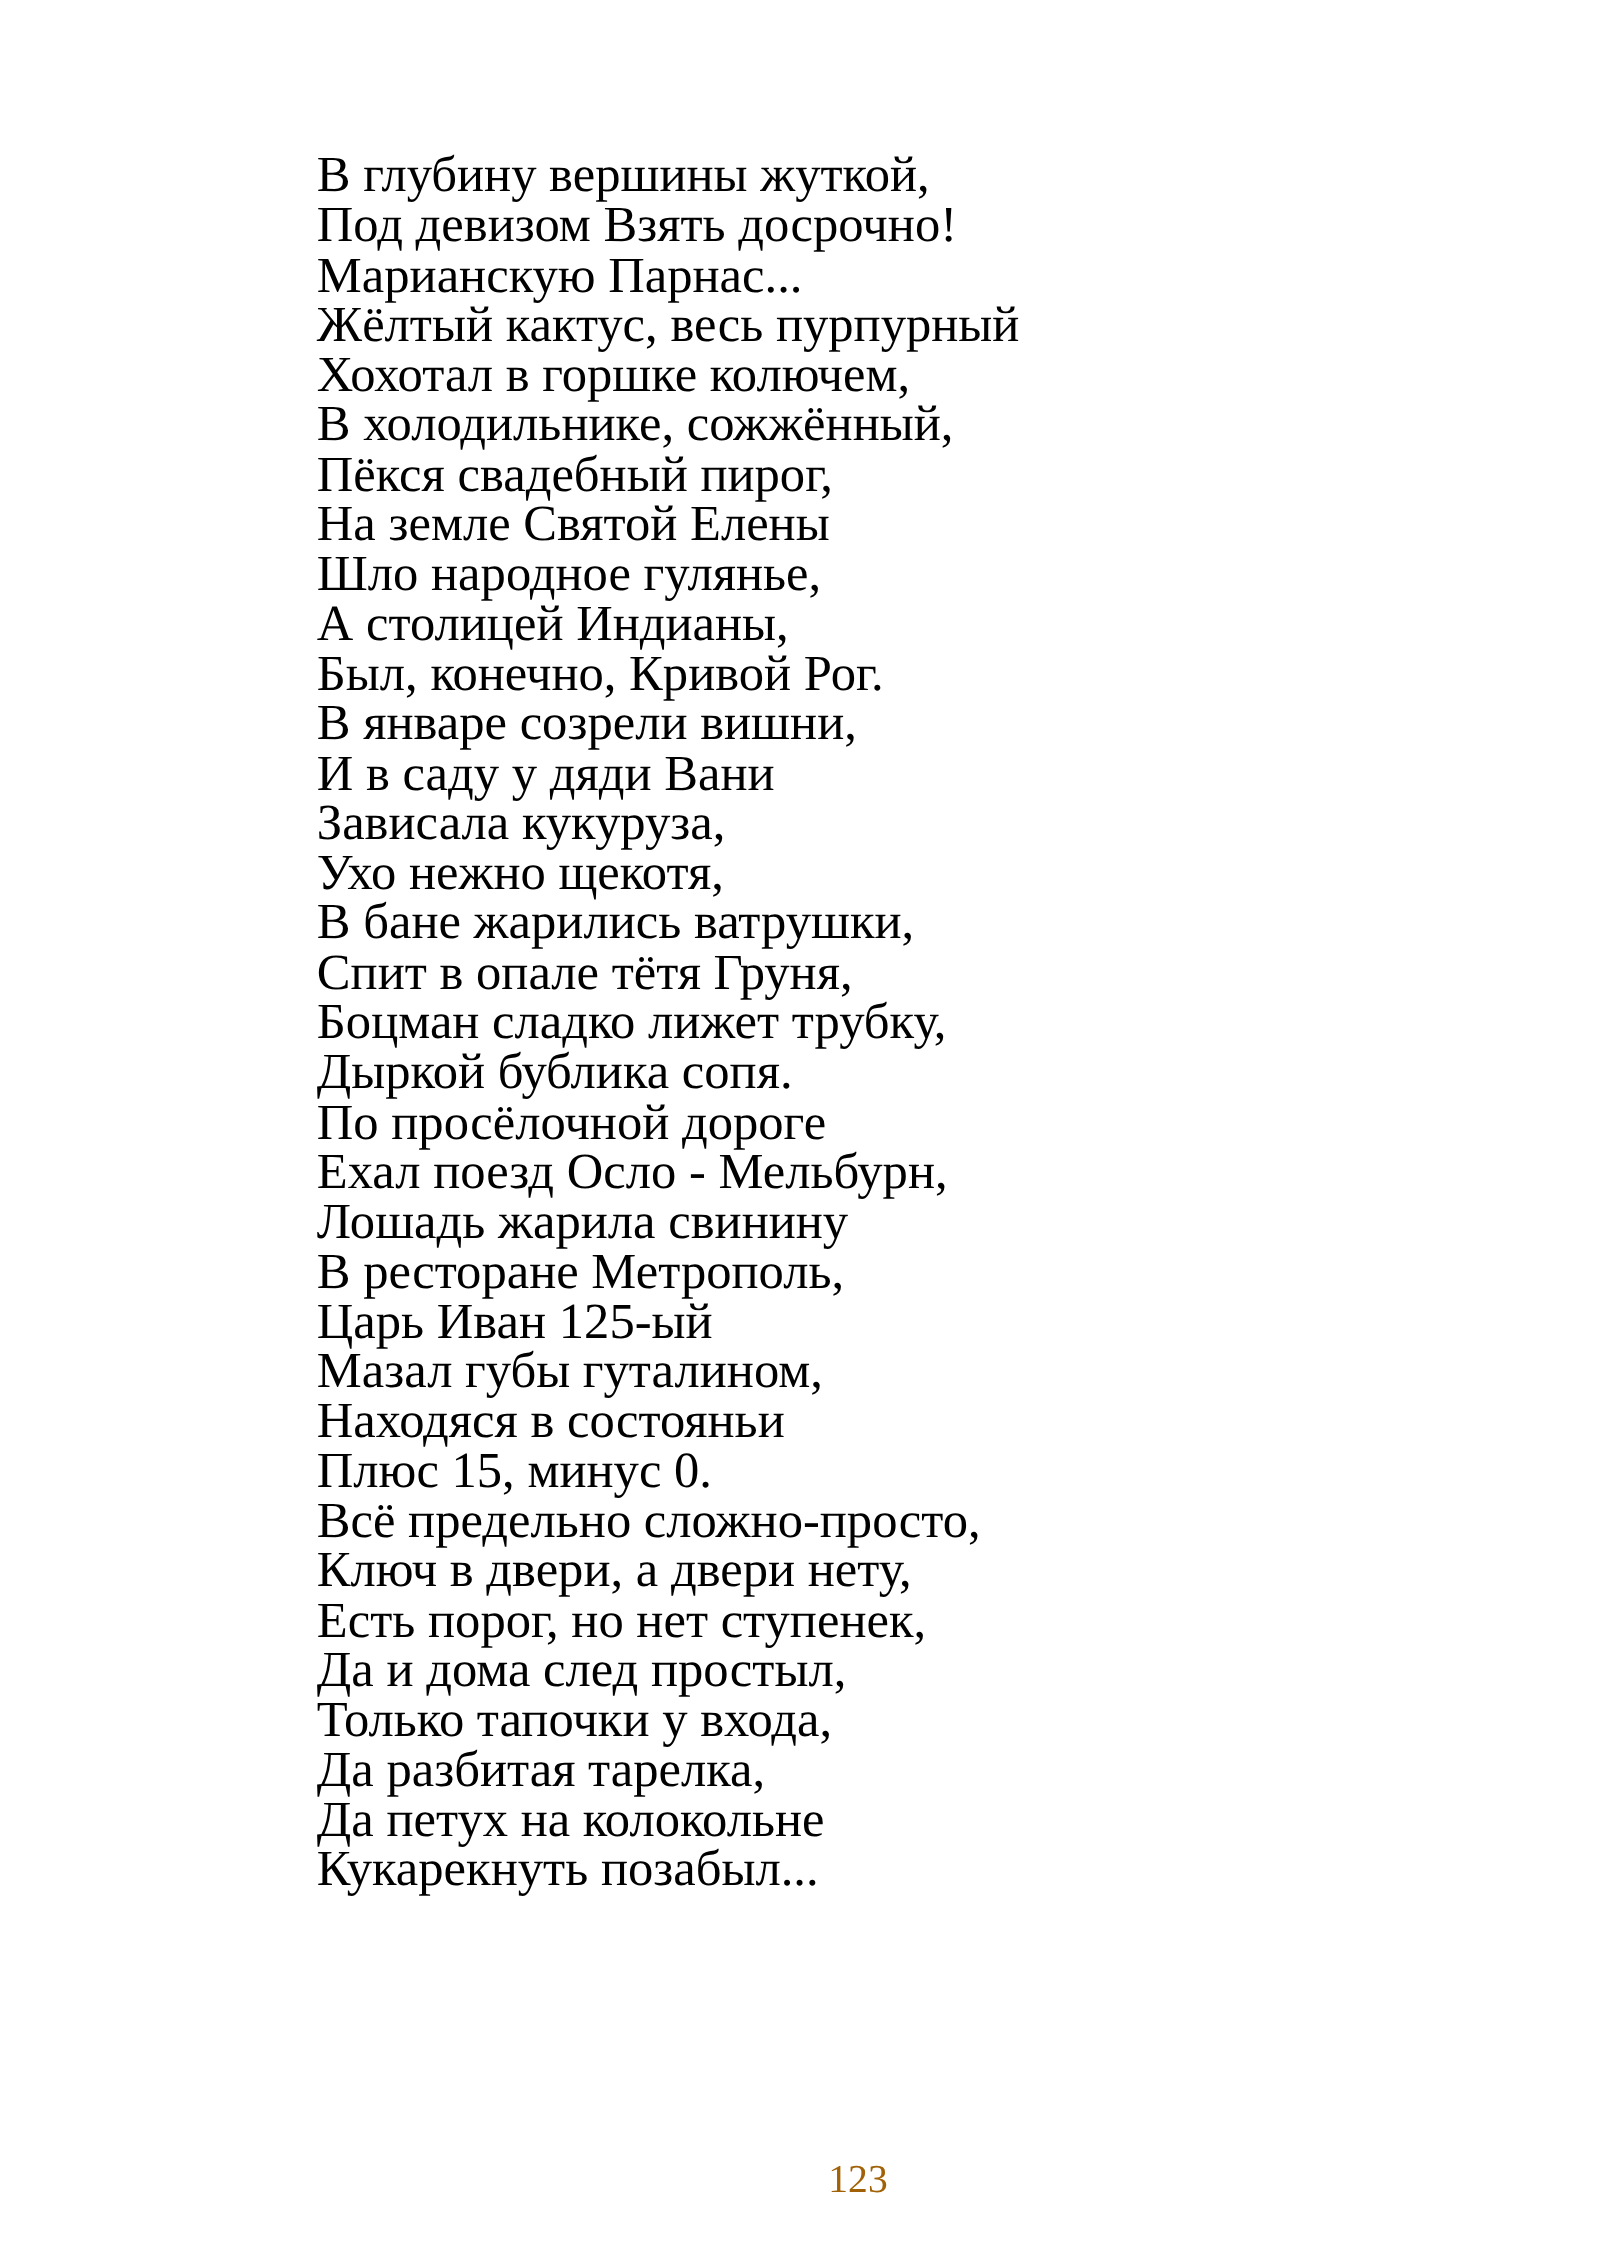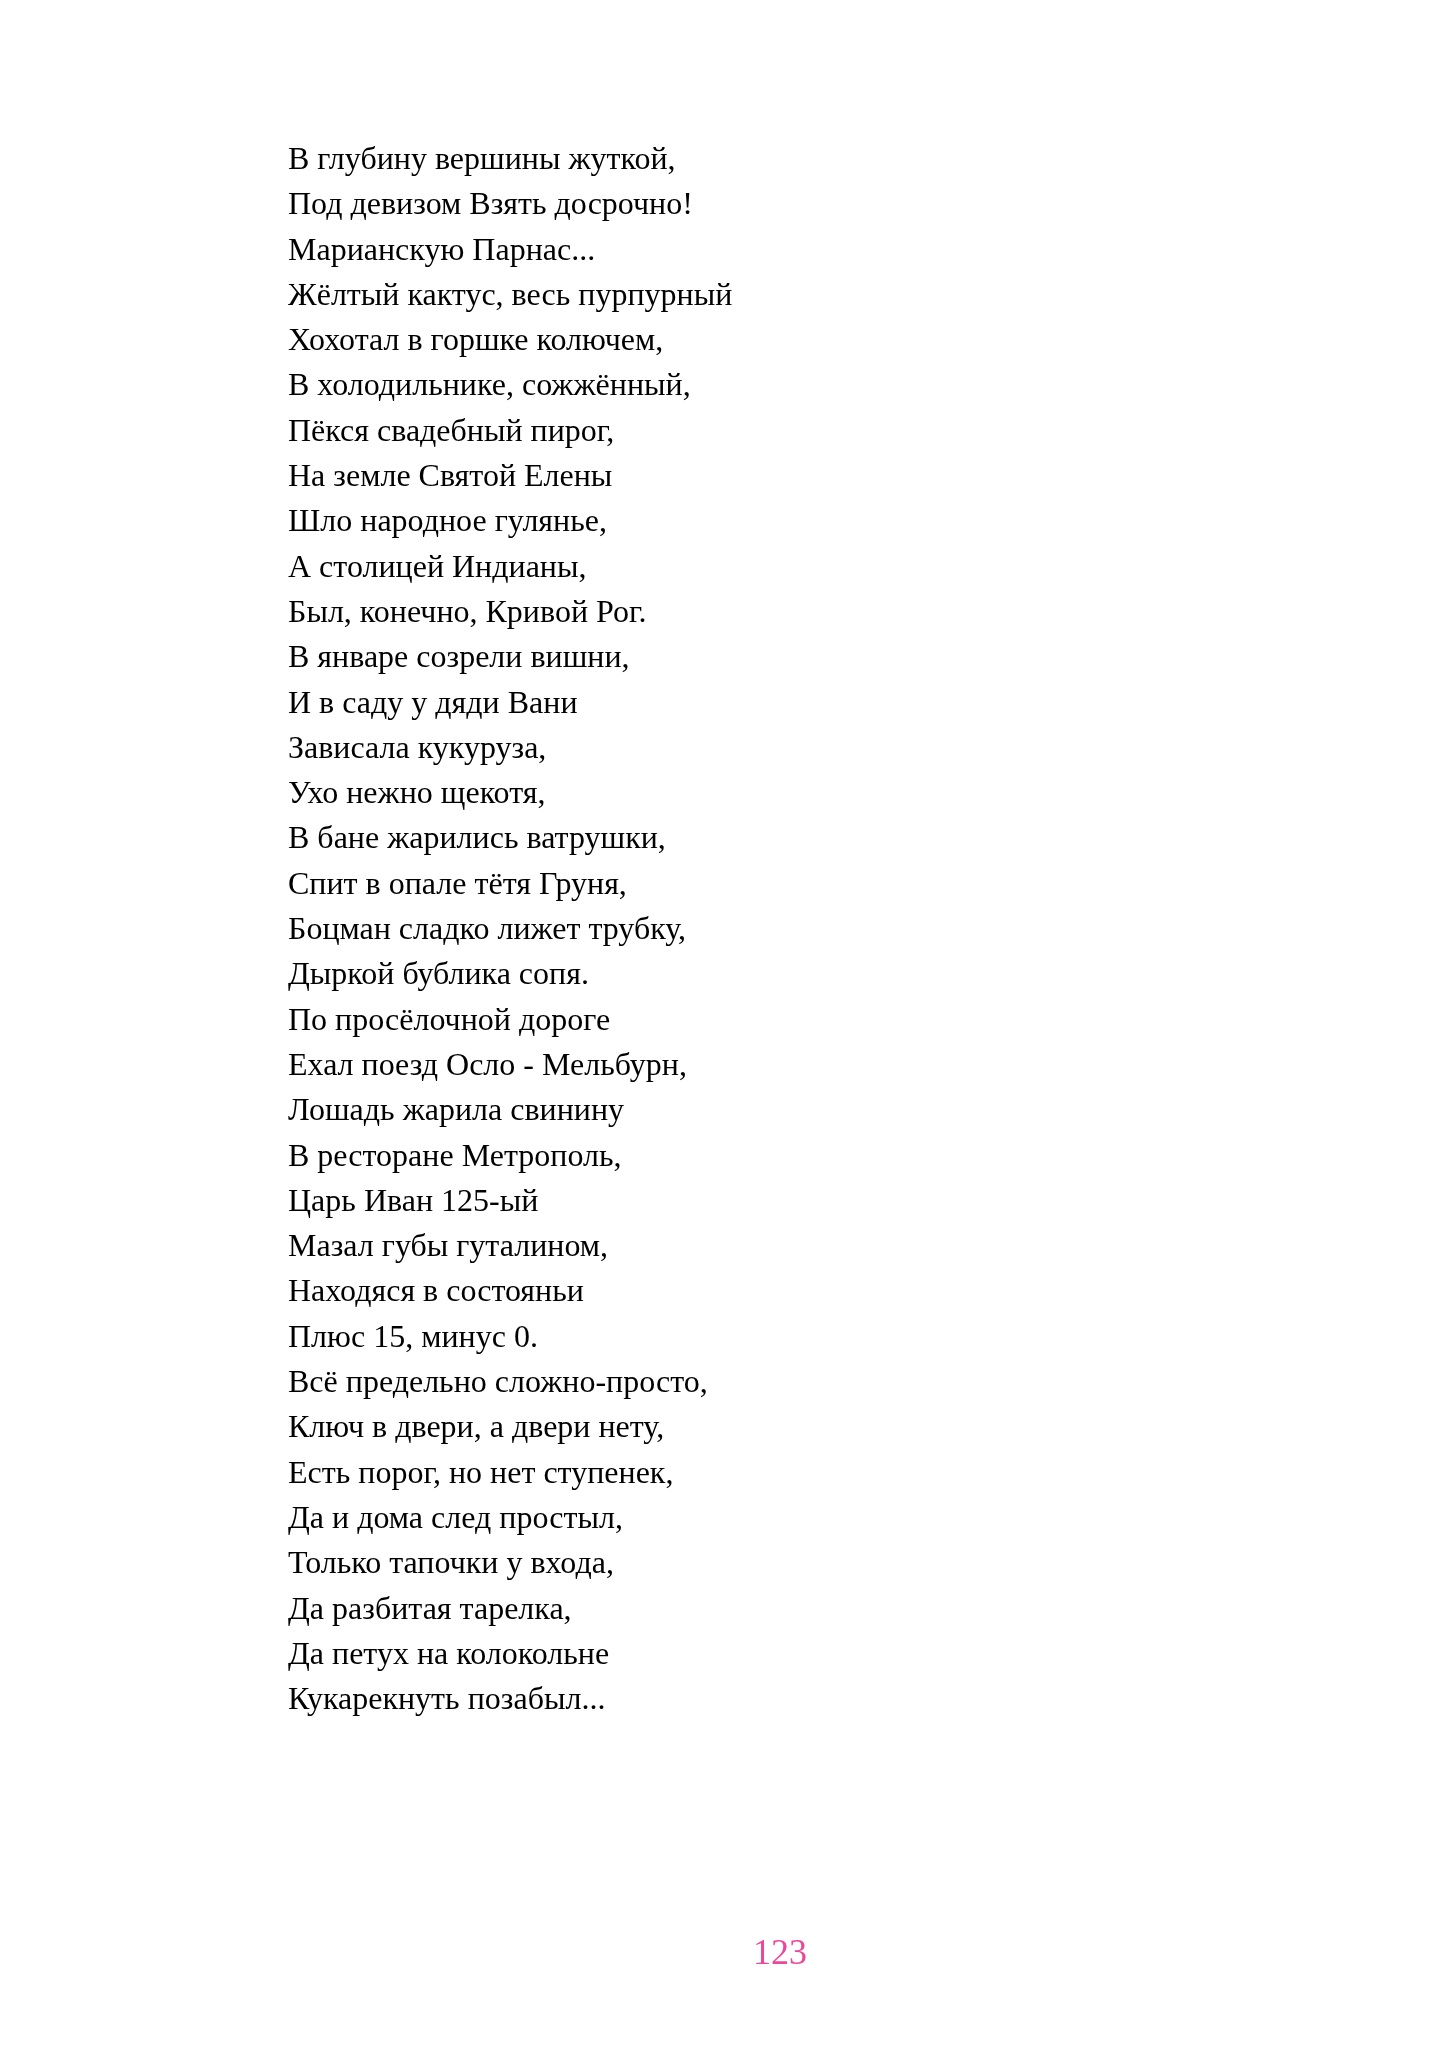--- a/index.html
+++ b/index.html
@@ -17,21 +17,21 @@
   .page {
     position: absolute;
     inset: 0;
     background: #ffffff;
   }
   .poem {
     position: absolute;
     left: 288px;
     top: 136px;
     color: #000000;
-    font-size: 32px;
+    font-size: 46px;
     line-height: 45.3px;
     white-space: pre;
     letter-spacing: 0px;
   }
   .poem .line {
     height: 45.3px;
   }
   .page-number {
     position: absolute;
     left: 780px;
@@ -40,14 +40,14 @@
     color: #000000;
     font-size: 36px;
     line-height: 1;
   }
 </style>
 </head>
 <body style="background: rgb(255, 255, 255);">
 
 <div class="page">
   <div class="poem" style="color: rgb(0, 0, 0);"><div class="line">В глубину вершины жуткой,</div><div class="line">Под девизом Взять досрочно!</div><div class="line">Марианскую Парнас...</div><div class="line">Жёлтый кактус, весь пурпурный</div><div class="line">Хохотал в горшке колючем,</div><div class="line">В холодильнике, сожжённый,</div><div class="line">Пёкся свадебный пирог,</div><div class="line">На земле Святой Елены</div><div class="line">Шло народное гулянье,</div><div class="line">А столицей Индианы,</div><div class="line">Был, конечно, Кривой Рог.</div><div class="line">В январе созрели вишни,</div><div class="line">И в саду у дяди Вани</div><div class="line">Зависала кукуруза,</div><div class="line">Ухо нежно щекотя,</div><div class="line">В бане жарились ватрушки,</div><div class="line">Спит в опале тётя Груня,</div><div class="line">Боцман сладко лижет трубку,</div><div class="line">Дыркой бублика сопя.</div><div class="line">По просёлочной дороге</div><div class="line">Ехал поезд Осло - Мельбурн,</div><div class="line">Лошадь жарила свинину</div><div class="line">В ресторане Метрополь,</div><div class="line">Царь Иван 125-ый</div><div class="line">Мазал губы гуталином,</div><div class="line">Находяся в состояньи</div><div class="line">Плюс 15, минус 0.</div><div class="line">Всё предельно сложно-просто,</div><div class="line">Ключ в двери, а двери нету,</div><div class="line">Есть порог, но нет ступенек,</div><div class="line">Да и дома след простыл,</div><div class="line">Только тапочки у входа,</div><div class="line">Да разбитая тарелка,</div><div class="line">Да петух на колокольне</div><div class="line">Кукарекнуть позабыл...</div></div>
-  <div class="page-number" style="color: #ec4899;">123</div>
+  <div class="page-number" style="color: #a16207; margin-top: 29px;">123</div>
 </div>
 
 </body></html>

